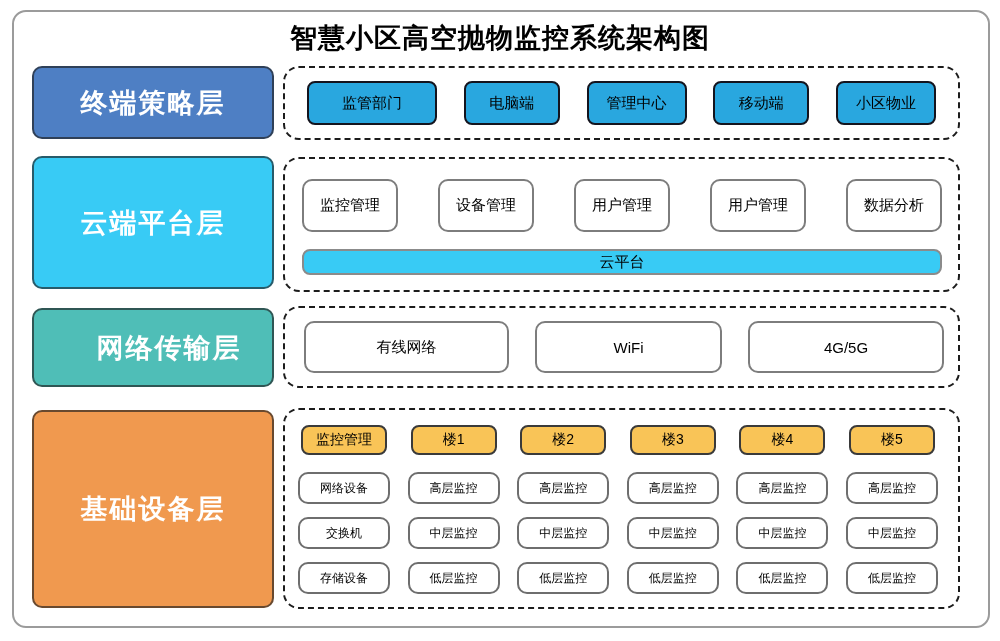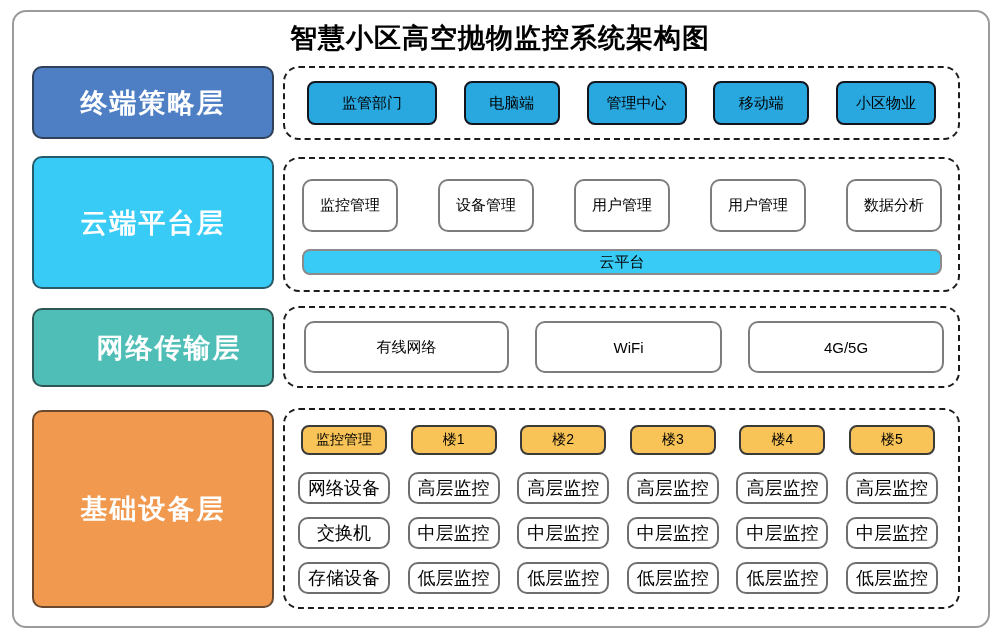--- a/index.html
+++ b/index.html
@@ -83,21 +83,21 @@
   .d-head {
     height: 31px; background: #f9c457;
     border: 2px solid #3a3a3a; border-radius: 8px;
     display: flex; align-items: center; justify-content: center;
     font-size: 14px; color: #000; margin: 0 3px 17px 3px;
   }
   .d-cell {
     height: 33px; background: #fff;
     border: 2px solid #6e6e6e; border-radius: 10px;
     display: flex; align-items: center; justify-content: center;
-    font-size: 18px; color: #000; margin-bottom: 13px;
+    font-size: 12px; color: #000; margin-bottom: 13px;
   }
 </style>
 </head>
 <body>
 
 <div class="frame"></div>
 
 <div class="title">智慧小区高空抛物监控系统架构图</div>
 
 <div class="layer-box layer-terminal">终端策略层</div>

